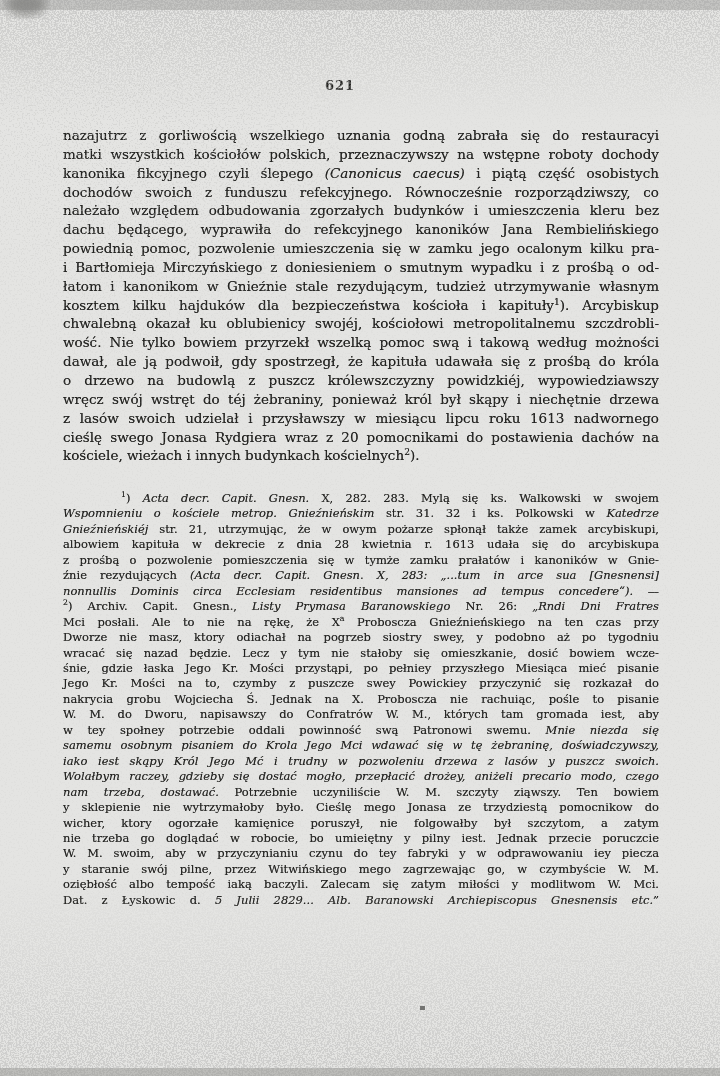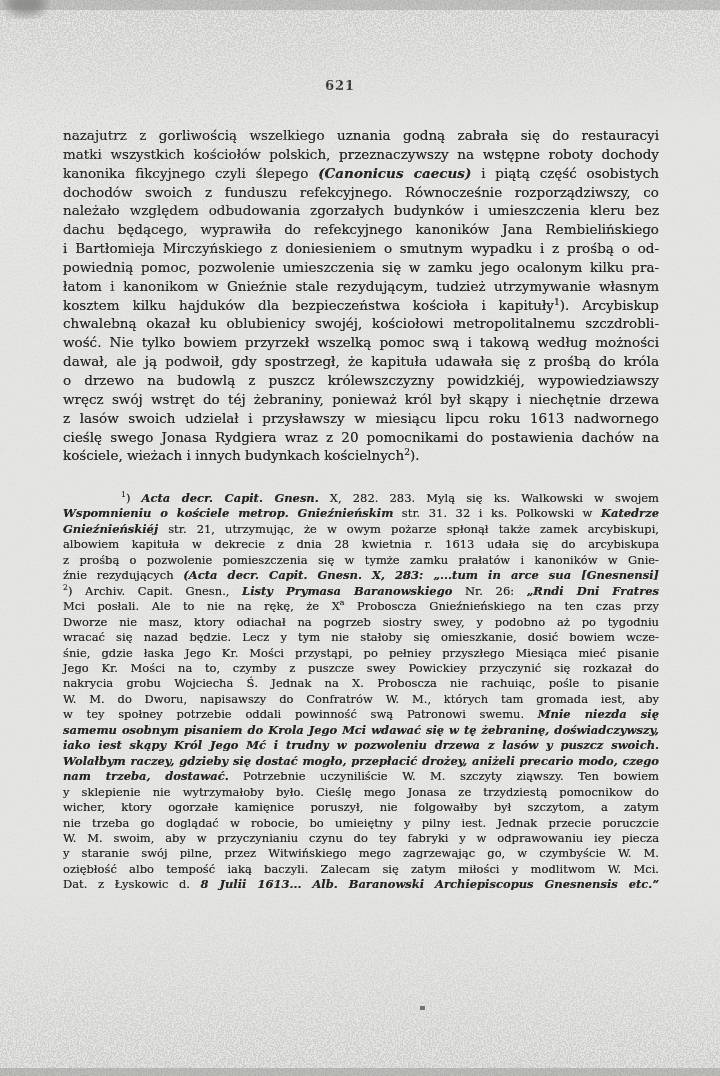--- a/index.html
+++ b/index.html
@@ -20,79 +20,80 @@
     font-size:13.5px;line-height:18.85px;z-index:2;
     text-shadow:0 0 .5px rgba(30,30,28,.65);
   }
   .fn-block{
     position:absolute;left:63px;top:491px;width:596px;
     font-size:11.5px;line-height:15.45px;z-index:2;
     text-shadow:0 0 .4px rgba(30,30,28,.6);
   }
   .tl{text-align:justify;text-align-last:justify;}
   .tl.end{text-align-last:left;}
-  .it{font-style:italic;font-weight:bold;}
+  .it{font-style:italic;}
   sup{font-size:68%;vertical-align:super;line-height:0;}
   svg.noise{position:absolute;top:0;left:0;z-index:5;pointer-events:none;}
 </style>
 </head>
 <body style="background: rgb(228, 228, 226); color: rgb(34, 34, 32);">
 
 <div id="page">
 
   <div class="pagenum">621</div>
 
   <div class="main-block">
       <div class="tl"><span>nazajutrz z gorliwością wszelkiego uznania godną zabrała się do restauracyi</span></div>
       <div class="tl"><span>matki wszystkich kościołów polskich, przeznaczywszy na wstępne roboty dochody</span></div>
       <div class="tl"><span>kanonika fikcyjnego czyli ślepego </span><span class="it">(Canonicus caecus)</span><span> i piątą część osobistych</span></div>
       <div class="tl"><span>dochodów swoich z funduszu refekcyjnego.  Równocześnie rozporządziwszy, co</span></div>
       <div class="tl"><span>należało względem odbudowania zgorzałych budynków i umieszczenia kleru bez</span></div>
       <div class="tl"><span>dachu będącego, wyprawiła do refekcyjnego kanoników Jana Rembielińskiego</span></div>
+      <div class="tl"><span>powiednią pomoc, pozwolenie umieszczenia się w zamku jego ocalonym kilku pra-</span></div>
       <div class="tl"><span>i Bartłomieja Mirczyńskiego z doniesieniem o smutnym wypadku i z prośbą o od-</span></div>
-      <div class="tl"><span>powiednią pomoc, pozwolenie umieszczenia się w zamku jego ocalonym kilku pra-</span></div>
       <div class="tl"><span>łatom i kanonikom w Gnieźnie stale rezydującym, tudzież utrzymywanie własnym</span></div>
       <div class="tl"><span>kosztem kilku hajduków dla bezpieczeństwa kościoła i kapituły</span><sup>1</sup><span>).  Arcybiskup</span></div>
       <div class="tl"><span>chwalebną okazał ku oblubienicy swojéj, kościołowi metropolitalnemu szczdrobli-</span></div>
       <div class="tl"><span>wość.  Nie tylko bowiem przyrzekł wszelką pomoc swą i takową według możności</span></div>
       <div class="tl"><span>dawał, ale ją podwoił, gdy spostrzegł, że kapituła udawała się z prośbą do króla</span></div>
       <div class="tl"><span>o drzewo na budowlą z puszcz królewszczyzny powidzkiéj, wypowiedziawszy</span></div>
       <div class="tl"><span>wręcz swój wstręt do téj żebraniny, ponieważ król był skąpy i niechętnie drzewa</span></div>
       <div class="tl"><span>z lasów swoich udzielał i przysławszy w miesiącu lipcu roku 1613 nadwornego</span></div>
       <div class="tl"><span>cieślę swego Jonasa Rydgiera wraz z 20 pomocnikami do postawienia dachów na</span></div>
       <div class="tl end"><span>kościele, wieżach i innych budynkach kościelnych</span><sup>2</sup><span>).</span></div>
     </div>
 
   <div class="fn-block">
       <div class="tl" style="text-indent: 58px;"><sup>1</sup><span>) </span><span class="it">Acta decr. Capit. Gnesn.</span><span> X, 282. 283.  Mylą się ks. Walkowski w swojem</span></div>
       <div class="tl"><span class="it">Wspomnieniu o kościele metrop. Gnieźnieńskim</span><span> str. 31. 32 i ks. Polkowski w </span><span class="it">Katedrze</span></div>
       <div class="tl"><span class="it">Gnieźnieńskiéj</span><span> str. 21, utrzymując, że w owym pożarze spłonął także zamek arcybiskupi,</span></div>
       <div class="tl"><span>albowiem kapituła w dekrecie z dnia 28 kwietnia r. 1613 udała się do arcybiskupa</span></div>
       <div class="tl"><span>z prośbą o pozwolenie pomieszczenia się w tymże zamku prałatów i kanoników w Gnie-</span></div>
       <div class="tl"><span>źnie rezydujących </span><span class="it">(Acta decr. Capit. Gnesn. X, 283: „...tum in arce sua [Gnesnensi]</span></div>
+      <div class="tl"><span class="it">nonnullis Dominis circa Ecclesiam residentibus mansiones ad tempus concedere“).</span><span> —</span></div>
       <div class="tl"><sup>2</sup><span>) Archiv. Capit. Gnesn., </span><span class="it">Listy Prymasa Baranowskiego</span><span> Nr. 26: </span><span class="it">„Rndi Dni Fratres</span></div>
       <div class="tl"><span>Mci posłali.  Ale to nie na rękę, że X</span><sup>a</sup><span> Proboscza Gnieźnieńskiego na ten czas przy</span></div>
       <div class="tl"><span>Dworze nie masz, ktory odiachał na pogrzeb siostry swey, y podobno aż po tygodniu</span></div>
       <div class="tl"><span>wracać się nazad będzie.  Lecz y tym nie stałoby się omieszkanie, dosić bowiem wcze-</span></div>
       <div class="tl"><span>śnie, gdzie łaska Jego Kr. Mości przystąpi, po pełniey przyszłego Miesiąca mieć pisanie</span></div>
       <div class="tl"><span>Jego Kr. Mości na to, czymby z puszcze swey Powickiey przyczynić się rozkazał do</span></div>
       <div class="tl"><span>nakrycia grobu Wojciecha Ś.  Jednak na X. Proboscza nie rachuiąc, pośle to pisanie</span></div>
       <div class="tl"><span>W. M. do Dworu, napisawszy do Confratrów W. M., których tam gromada iest, aby</span></div>
       <div class="tl"><span>w tey społney potrzebie oddali powinność swą Patronowi swemu.  </span><span class="it">Mnie niezda się</span></div>
       <div class="tl"><span class="it">samemu osobnym pisaniem do Krola Jego Mci wdawać się w tę żebraninę, doświadczywszy,</span></div>
       <div class="tl"><span class="it">iako iest skąpy Król Jego Mć i trudny w pozwoleniu drzewa z lasów y puszcz swoich.</span></div>
       <div class="tl"><span class="it">Wolałbym raczey, gdzieby się dostać mogło, przepłacić drożey, aniżeli precario modo, czego</span></div>
       <div class="tl"><span class="it">nam trzeba, dostawać.</span><span>  Potrzebnie uczyniliście W. M. szczyty ziąwszy.  Ten bowiem</span></div>
       <div class="tl"><span>y sklepienie nie wytrzymałoby było.  Cieślę mego Jonasa ze trzydziestą pomocnikow do</span></div>
       <div class="tl"><span>wicher, ktory ogorzałe kamięnice poruszył, nie folgowałby był szczytom, a zatym</span></div>
       <div class="tl"><span>nie trzeba go doglądać w robocie, bo umieiętny y pilny iest.  Jednak przecie poruczcie</span></div>
       <div class="tl"><span>W. M. swoim, aby w przyczynianiu czynu do tey fabryki y w odprawowaniu iey piecza</span></div>
       <div class="tl"><span>y staranie swój pilne, przez Witwińskiego mego zagrzewając go, w czymbyście W. M.</span></div>
       <div class="tl"><span>oziębłość albo tempość iaką baczyli.  Zalecam się zatym miłości y modlitwom W. Mci.</span></div>
-      <div class="tl"><span>Dat. z Łyskowic d. </span><span class="it">8 Julii 1613...  Alb. Baranowski Archiepiscopus Gnesnensis etc.”</span></div>
+      <div class="tl"><span>Dat. z Łyskowic d. </span><span class="it">5 Julii 2829...  Alb. Baranowski Archiepiscopus Gnesnensis etc.”</span></div>
     </div>
 
   <svg class="noise" width="720" height="1076" viewBox="0 0 720 1076" aria-hidden="true">
     <defs>
       <filter id="sp" x="0%" y="0%" width="100%" height="100%">
         <feTurbulence type="fractalNoise" baseFrequency="0.62" numOctaves="2" seed="8" stitchTiles="stitch"></feTurbulence>
         <feColorMatrix type="matrix" values="0 0 0 0 0.58  0 0 0 0 0.58  0 0 0 0 0.57  0 0 0 22 -13"></feColorMatrix>
       </filter>
       <filter id="spDense" x="0%" y="0%" width="100%" height="100%">
         <feTurbulence type="fractalNoise" baseFrequency="0.62" numOctaves="2" seed="4" stitchTiles="stitch"></feTurbulence>

